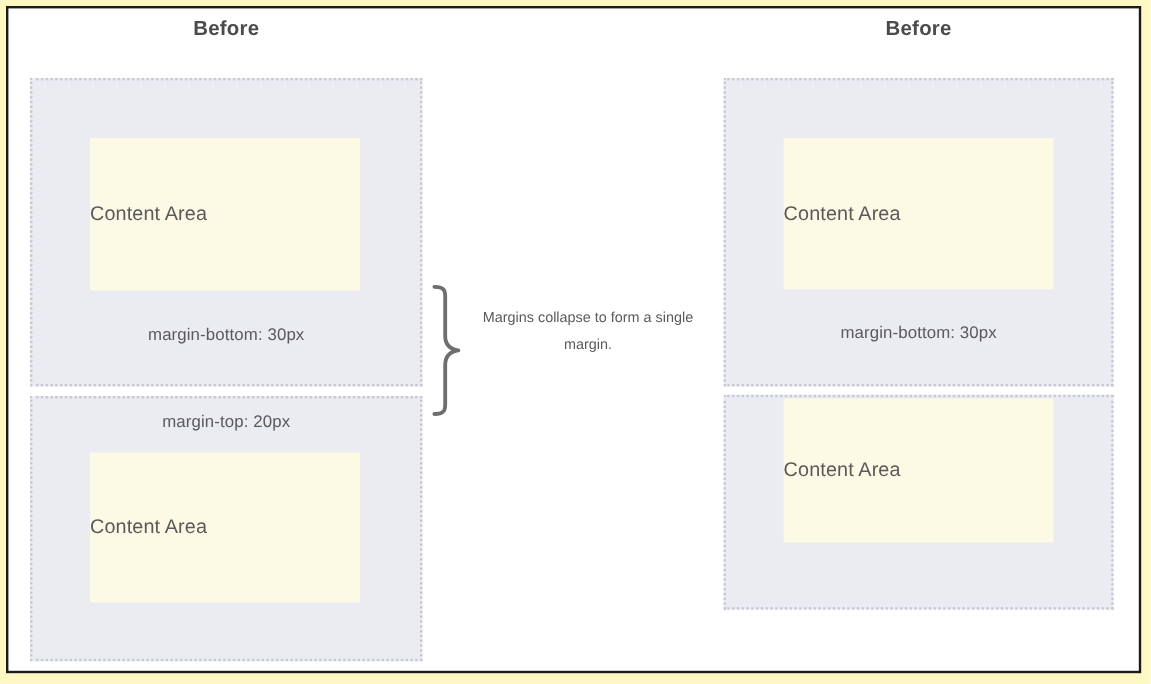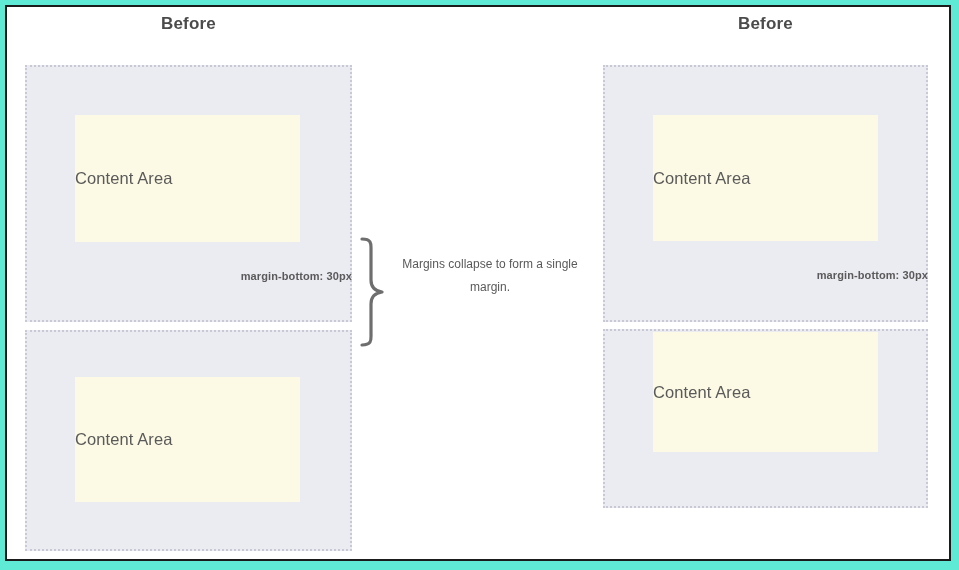--- a/index.html
+++ b/index.html
@@ -7,21 +7,21 @@
     padding: 0;
     background: #ffffff;
   }
   body {
     font-family: "Liberation Sans", sans-serif;
   }
   #canvas {
     position: relative;
     width: 959px;
     height: 570px;
-    background: #5eead4;
+    background: #fef9c3;
     overflow: hidden;
   }
   .frame-border {
     position: absolute;
     left: 5px;
     top: 5px;
     width: 946px;
     height: 556px;
     border: 2px solid #1b1b1b;
     box-sizing: border-box;
@@ -61,26 +61,25 @@
   .content-area > span {
     font-size: 16.5px;
     color: #5a5a5a;
     letter-spacing: 0.1px;
     white-space: nowrap;
   }
 
   
   .margin-label {
     position: absolute;
-    text-align: right;
-    font-size: 11px;
+    text-align: center;
+    font-size: 14px;
     color: #5a5a5a;
     letter-spacing: 0.1px;
     white-space: nowrap;
-    font-weight: bold;
   }
 
   
   #brace-wrap {
     position: absolute;
     left: 358px;
     top: 236px;
     width: 34px;
     height: 112px;
   }
@@ -123,20 +122,21 @@
   <div class="margin-box" id="before-box-1"></div>
 
   <div class="content-area" id="before-content-1">
     <span>Content Area</span>
   </div>
 
   <div class="margin-label" id="before-label-1">margin-bottom: 30px</div>
 
   <div class="margin-box" id="before-box-2"></div>
 
+  <div class="margin-label" id="before-label-2">margin-top: 20px</div>
 
   <div class="content-area" id="before-content-2">
     <span>Content Area</span>
   </div>
 
   <div id="brace-wrap">
     <svg width="34" height="112" viewBox="0 0 34 112" xmlns="http://www.w3.org/2000/svg">
       <path d="M4 3 C14 3 13 8 13 14 L13 44 C13 51 17 55 24 56 C17 57 13 61 13 68 L13 98 C13 104 14 109 4 109" fill="none" stroke="#6e6e6e" stroke-width="3.2" stroke-linecap="round" stroke-linejoin="round"></path>
     </svg>
   </div>

